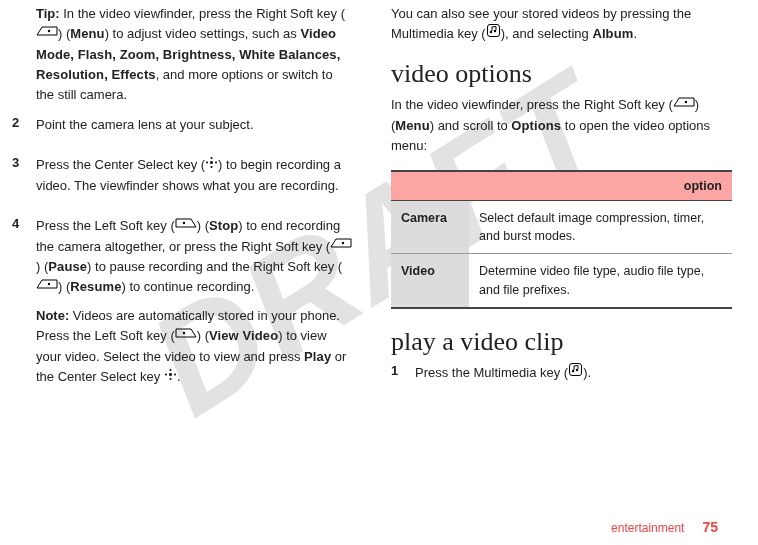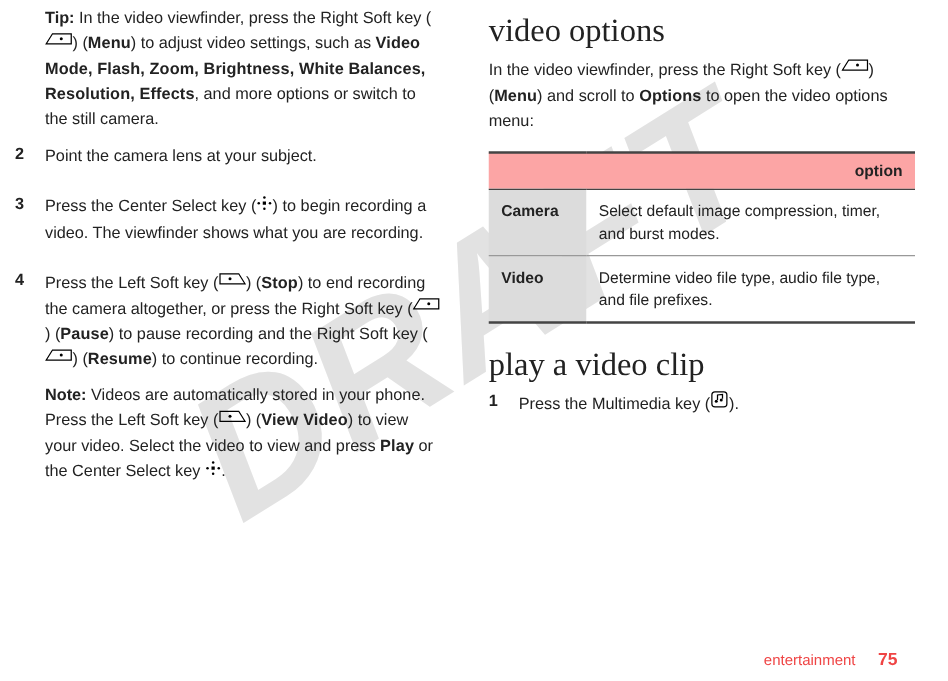--- a/index.html
+++ b/index.html
@@ -179,20 +179,28 @@
                 <circle cx="11" cy="6.5" r="1" fill="#000"></circle>
               </svg></span><span>.</span>
         </p>
       </div>
     </div>
 
   </div>
 
   <div class="col col-right">
 
+    <p>
+      <span>You can also see your stored videos by pressing the Multimedia key (</span><span class="icon-mm"><svg width="15" height="15" viewBox="0 0 15 15">
+            <rect x="1.5" y="1.5" width="12" height="12" rx="2.5" fill="none" stroke="#000" stroke-width="1"></rect>
+            <circle cx="5" cy="9" r="1.2" fill="#000"></circle>
+            <circle cx="9" cy="8" r="1.2" fill="#000"></circle>
+            <path d="M6 8 L6 4 L10 3.5 L10 7" fill="none" stroke="#000" stroke-width="1"></path>
+          </svg></span><span>), and selecting </span><span class="condensed">Album</span><span>.</span>
+    </p>
 
     <h2 class="section">video options</h2>
 
     <p>
       <span>In the video viewfinder, press the Right Soft key (</span><span class="icon-softkey-right"><svg width="22" height="13" viewBox="0 0 22 13">
             <path d="M1 10 L6 2 L21 2 L21 10 Z" fill="none" stroke="#000" stroke-width="1"></path>
             <circle cx="13" cy="6" r="1.2" fill="#000"></circle>
           </svg></span><span>) (</span><span class="condensed">Menu</span><span>) and scroll to </span><span class="condensed">Options</span><span> to open the video options menu:</span>
     </p>
 

